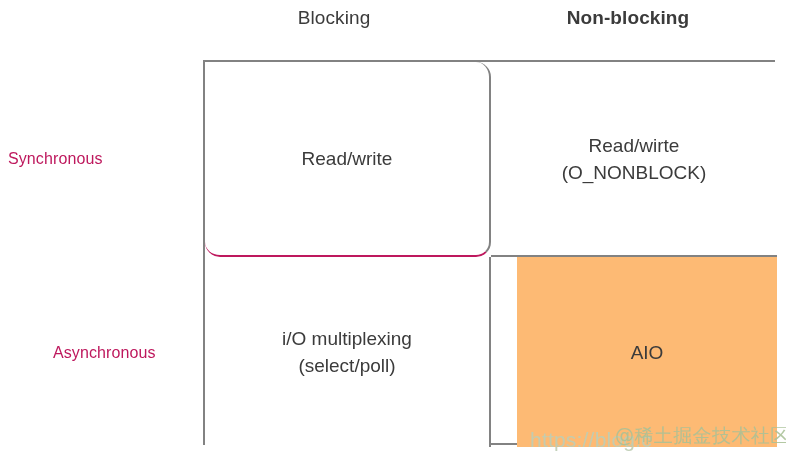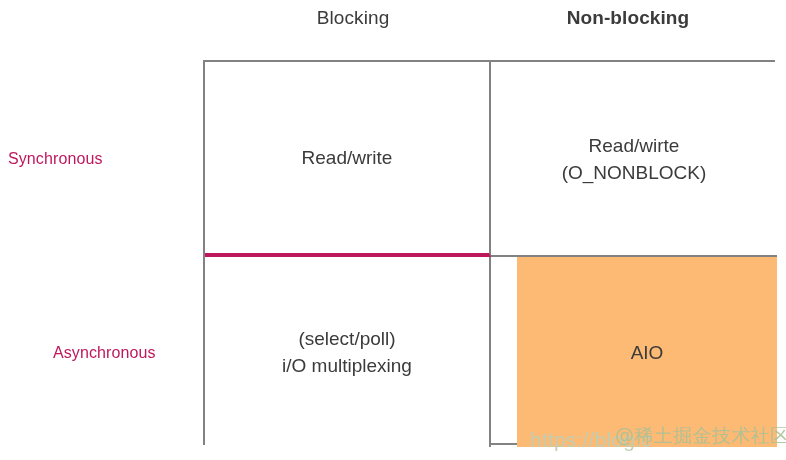--- a/index.html
+++ b/index.html
@@ -28,21 +28,21 @@
     top: 4px;
     height: 28px;
     line-height: 28px;
     text-align: center;
     font-size: 19px;
     color: #3b3b3b;
     white-space: nowrap;
     letter-spacing: 0.1px;
   }
   #col-header-blocking {
-    left: 253px;
+    left: 234px;
     width: 200px;
     text-align: center;
   }
   #col-header-nonblocking {
     left: 528px;
     width: 200px;
     font-weight: bold;
   }
 
   
@@ -96,21 +96,22 @@
     background: #ffffff;
     position: relative;
   }
   .cell .line {
     display: block;
     white-space: nowrap;
   }
 
   #cell-sync-blocking {
     border-right: 2px solid #828282;
-    border-bottom: 4px solid #be185d;
+    border-bottom: 2px solid #be185d;
+    border-radius: 15px;
   }
   #cell-sync-nonblocking {
     border-bottom: 2px solid #828282;
   }
   #cell-async-blocking {
     border-right: 2px solid #828282;
   }
   #cell-async-nonblocking {
     background: #fdba74;
     margin-left: 26px;
@@ -164,22 +165,22 @@
     <div id="cell-sync-blocking" class="cell">
       <span class="line">Read/write</span>
     </div>
 
     <div id="cell-sync-nonblocking" class="cell">
       <span class="line">Read/wirte</span>
       <span class="line">(O_NONBLOCK)</span>
     </div>
 
     <div id="cell-async-blocking" class="cell">
+      <span class="line">i/O multiplexing</span>
       <span class="line">(select/poll)</span>
-      <span class="line">i/O multiplexing</span>
     </div>
 
     <div id="cell-async-nonblocking" class="cell">
       <span class="line">AIO</span>
     </div>
 
   </div>
 
   <div id="watermark">
     <span id="watermark-url">https://blog.c</span>

